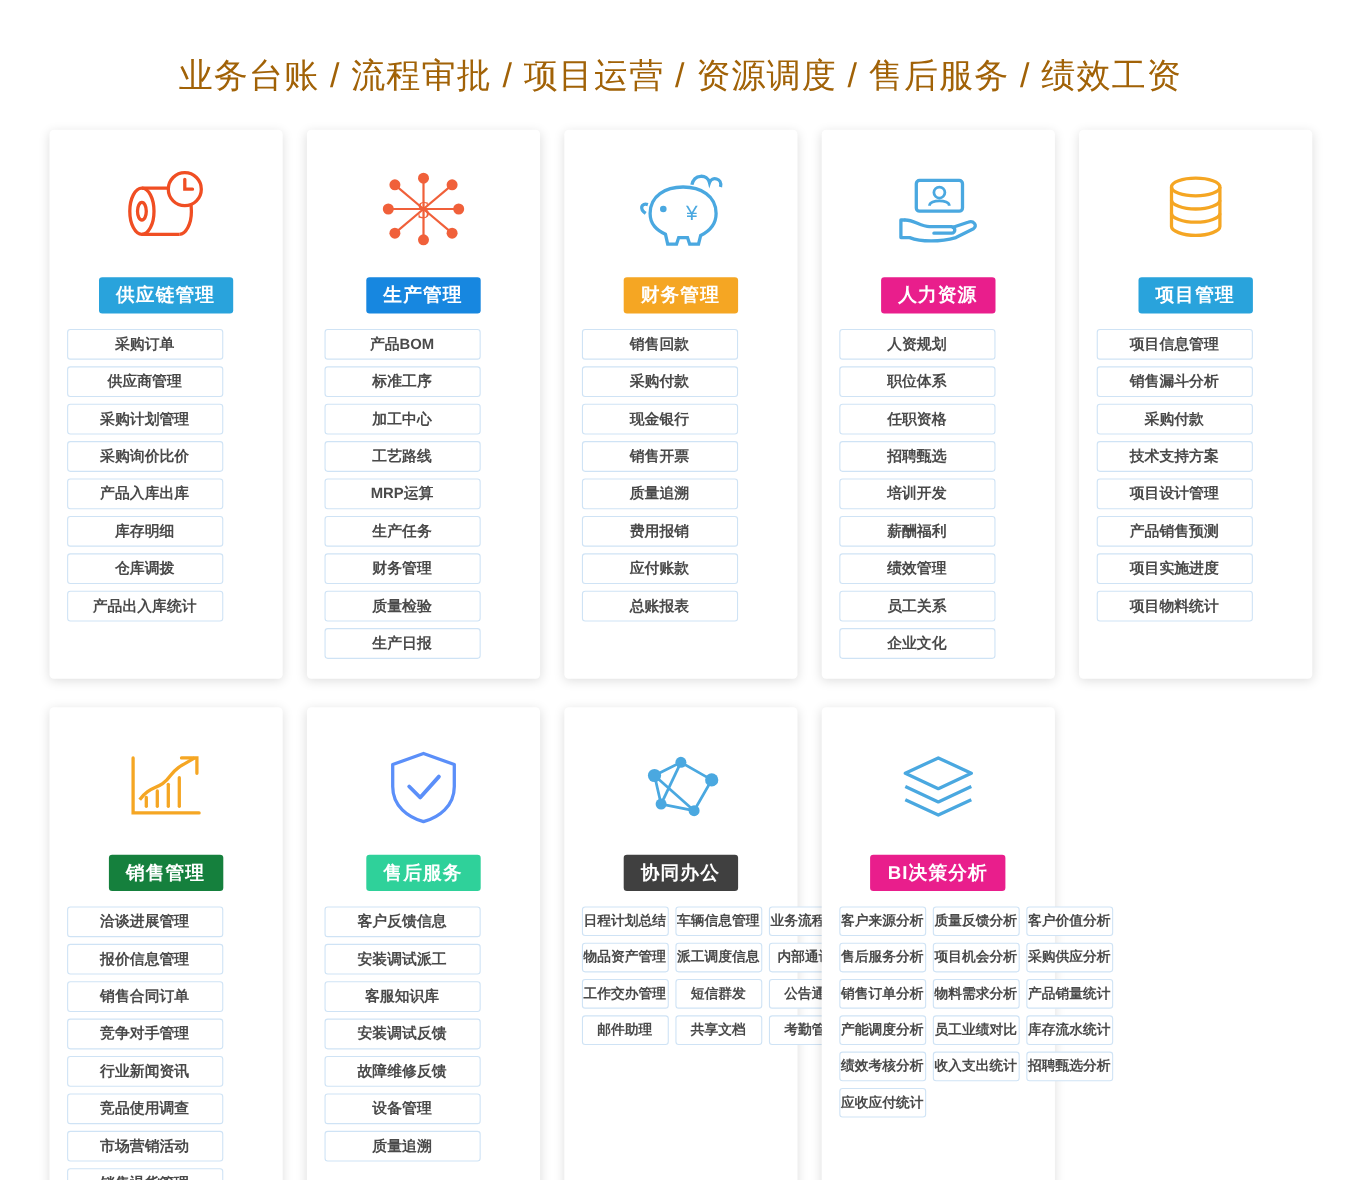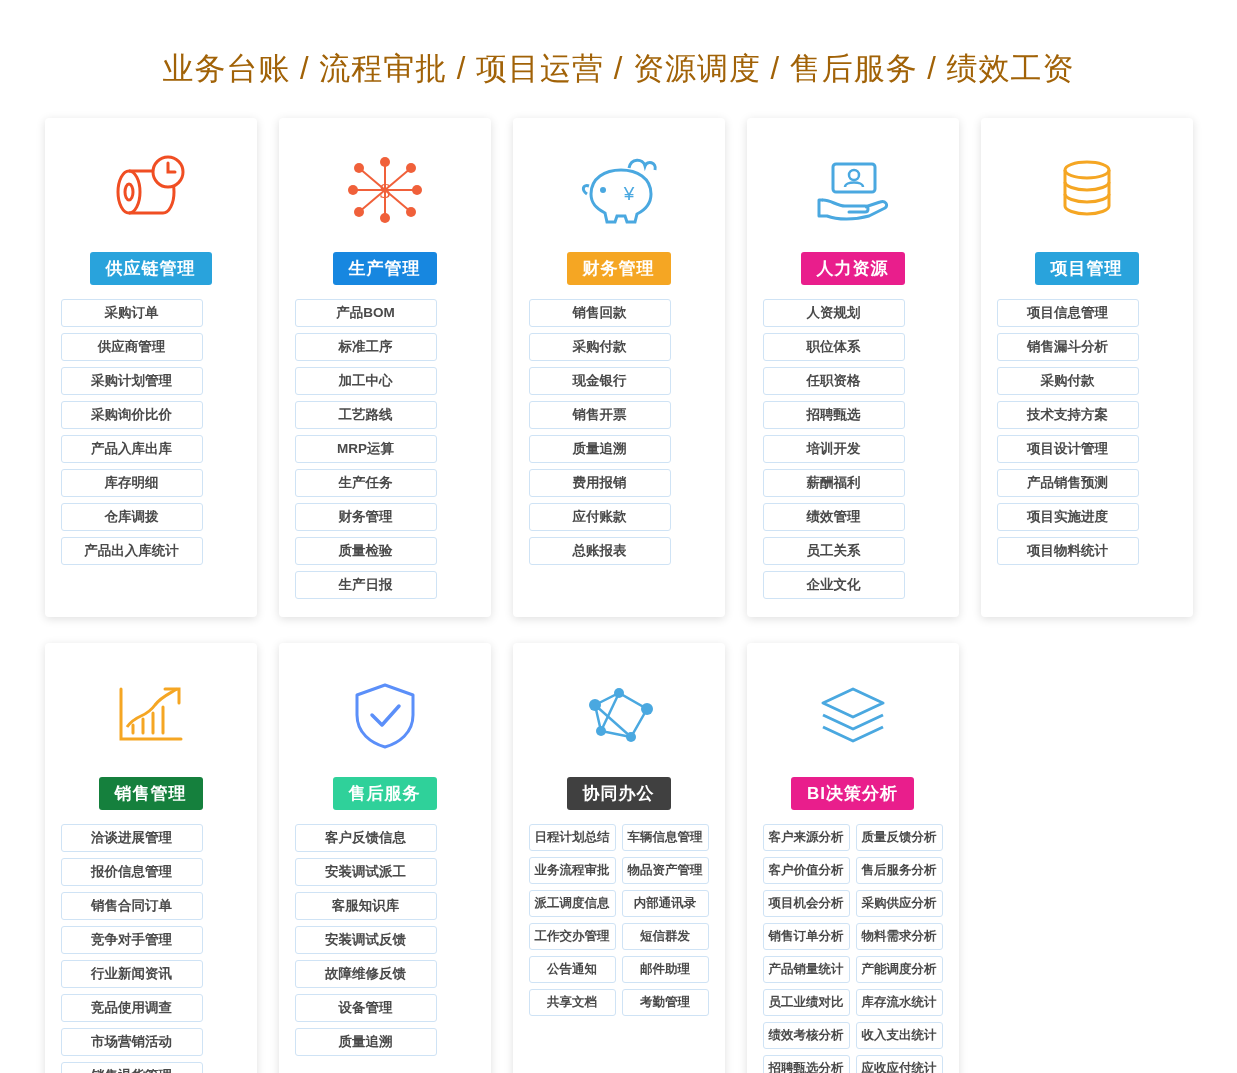--- a/index.html
+++ b/index.html
@@ -70,21 +70,21 @@
     border-radius: 3px;
     color: #4a4a4a;
     font-size: 13.5px;
     padding: 4px 2px;
     background: #fff;
     white-space: nowrap;
   }
   
   .items.two-col {
     display: grid;
-    grid-template-columns: repeat(2, 1fr);
+    grid-template-columns: repeat(3, 1fr);
     column-gap: 6px;
     row-gap: 6px;
     width: 100%;
   }
   .items.two-col .item {
     width: 100%;
     font-size: 12.5px;
     padding: 4px 1px;
   }
   svg { display: block; }

